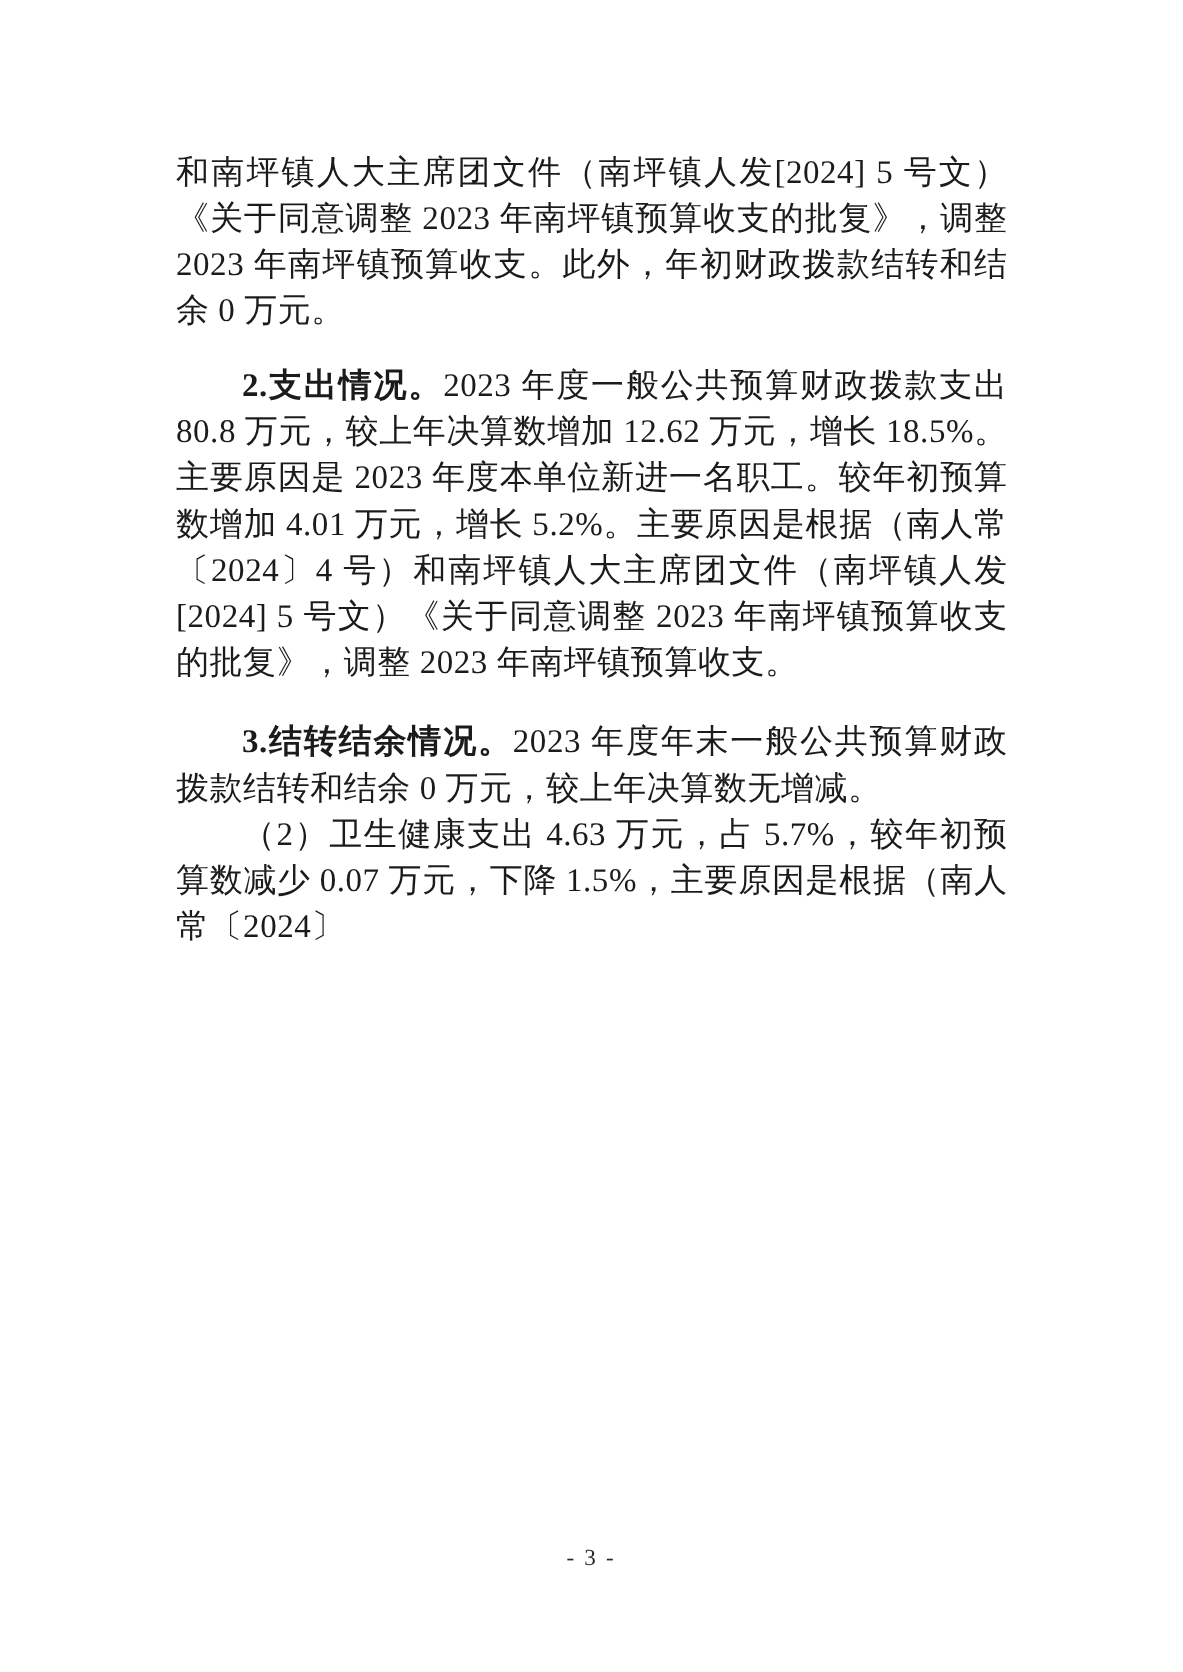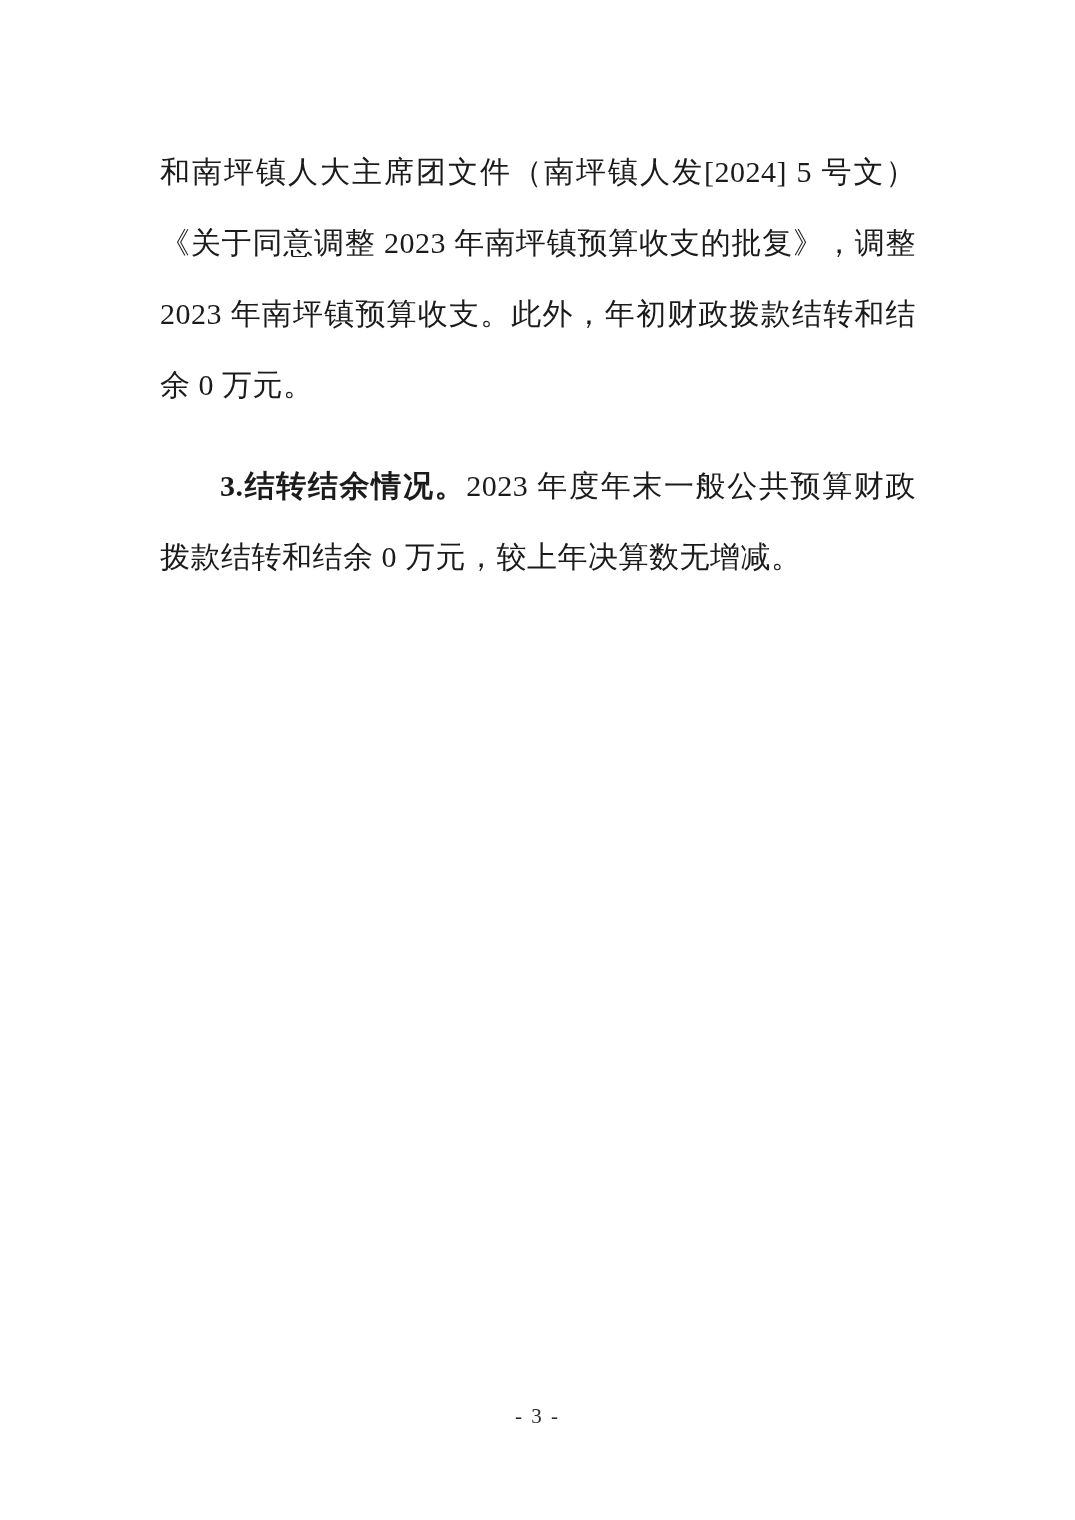--- a/index.html
+++ b/index.html
@@ -15,21 +15,21 @@
   .page {
     position: absolute;
     inset: 0;
   }
   .body-text {
     position: absolute;
     left: 160px;
     top: 136px;
     width: 756px;
     font-size: 30px;
-    line-height: 71px;
+    line-height: 42px;
     text-align: justify;
     text-justify: inter-character;
     letter-spacing: 0.5px;
   }
   .para { margin: 0; padding: 0; }
   .para.cont { text-indent: 0; }
   .para.sec  { text-indent: 2em; margin-top: 26px; }
   .para.sec3 { text-indent: 2em; margin-top: 30px; }
   .para.sec4 { text-indent: 2.5em; margin-top: 30px; }
   .para.sub  { text-indent: 2em; margin-top: 0; }
@@ -44,16 +44,18 @@
     color: #2a2a2a;
     letter-spacing: 2px;
   }
 </style>
 </head>
 <body>
 
 <div class="page">
   <div class="body-text">
     <p class="para cont"><b class="lead"></b><span>和南坪镇人大主席团文件（南坪镇人发[2024] 5 号文）《关于同意调整 2023 年南坪镇预算收支的批复》，调整 2023 年南坪镇预算收支。此外，年初财政拨款结转和结余 0 万元。</span></p>
+    <p class="para sec"><b class="lead">2.支出情况。</b><span>2023 年度一般公共预算财政拨款支出 80.8 万元，较上年决算数增加 12.62 万元，增长 18.5%。主要原因是 2023 年度本单位新进一名职工。较年初预算数增加 4.01 万元，增长 5.2%。主要原因是根据（南人常〔2024〕4 号）和南坪镇人大主席团文件（南坪镇人发[2024] 5 号文）《关于同意调整 2023 年南坪镇预算收支的批复》，调整 2023 年南坪镇预算收支。</span></p>
     <p class="para sec3"><b class="lead">3.结转结余情况。</b><span>2023 年度年末一般公共预算财政拨款结转和结余 0 万元，较上年决算数无增减。</span></p>
+    <p class="para sub"><b class="lead"></b><span>（2）卫生健康支出 4.63 万元，占 5.7%，较年初预算数减少 0.07 万元，下降 1.5%，主要原因是根据（南人常〔2024〕</span></p>
   </div>
   <div class="footer"><span>- 3 -</span></div>
 </div>
 
 </body></html>

